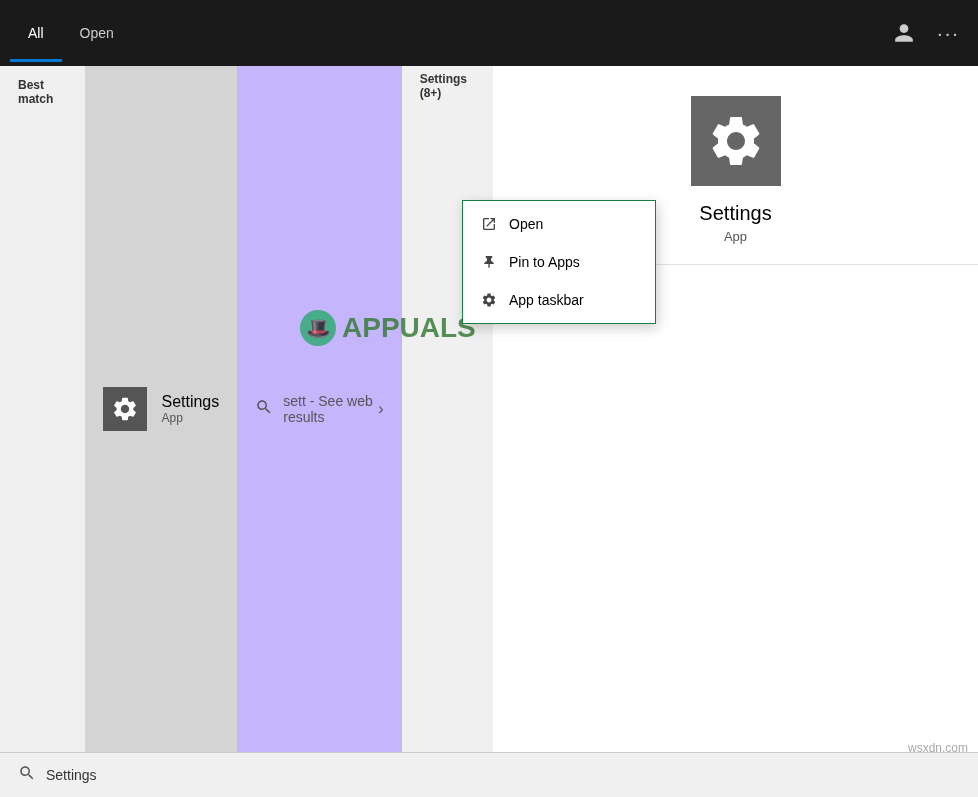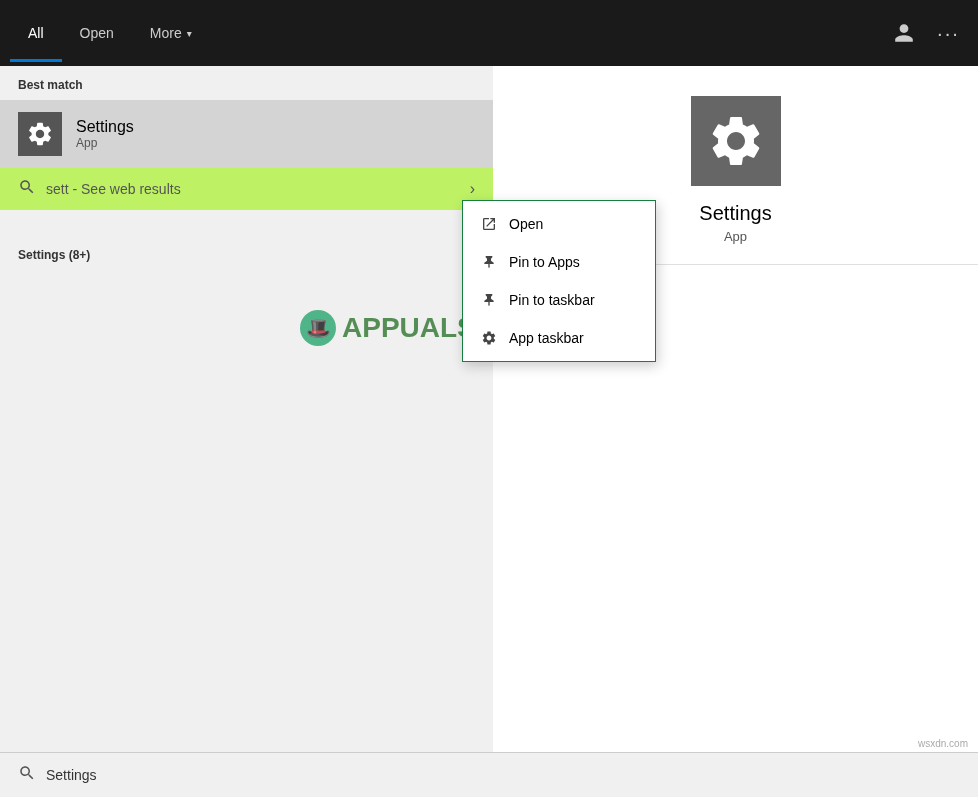--- a/index.html
+++ b/index.html
@@ -74,21 +74,21 @@
       display: flex;
       height: 686px;
       background: #f0f0f0;
     }
 
     
     .left-panel {
       width: 493px;
       background: #f0f0f0;
       display: flex;
-      flex-direction: column;
+      flex-direction: row;
     }
 
     .section-label {
       font-size: 12px;
       font-weight: 600;
       color: #333;
       padding: 12px 18px 8px 18px;
       text-transform: none;
     }
 
@@ -129,21 +129,21 @@
       font-size: 12px;
       color: #555;
     }
 
     
     .web-search-row {
       display: flex;
       align-items: center;
       padding: 10px 18px;
       cursor: pointer;
-      background: #bef264;
+      background: #c4b5fd;
     }
     .web-search-icon {
       font-size: 16px;
       color: #555;
       margin-right: 10px;
     }
     .web-search-text {
       font-size: 14px;
       color: #000;
       flex: 1;
@@ -154,21 +154,20 @@
     .web-search-arrow {
       color: #555;
       font-size: 16px;
     }
 
     .settings-section-label {
       font-size: 12px;
       font-weight: 600;
       color: #333;
       padding: 6px 18px;
-      margin-top: 32px;
     }
 
     
     .right-panel {
       flex: 1;
       background: #ffffff;
       display: flex;
       flex-direction: column;
       align-items: center;
       padding-top: 30px;
@@ -259,23 +258,23 @@
       margin-right: 10px;
     }
     .taskbar-search-text {
       font-size: 14px;
       color: #333;
     }
 
     
     .watermark {
       position: absolute;
-      bottom: 48px;
+      bottom: 42px;
       right: 10px;
-      font-size: 10px;
+      font-size: 12px;
       color: #aaa;
     }
 
     
     .appuals-overlay {
       position: absolute;
       left: 300px;
       top: 310px;
       z-index: 50;
       opacity: 0.85;
@@ -292,24 +291,20 @@
 </head>
 <body>
 
 <div class="top-nav">
   <div class="nav-tabs">
     <div class="nav-tab active">
       <span>All</span>
     </div>
     <div class="nav-tab">
       <span>Open</span>
-    </div>
-    <div class="nav-tab">
-      <span>More</span>
-      <span class="dropdown-arrow">▾</span>
     </div>
   </div>
   <div class="nav-actions">
     <div class="nav-action-btn">
       <svg width="22" height="22" viewBox="0 0 24 24" fill="#ccc">
         <path d="M12 12c2.7 0 4.8-2.1 4.8-4.8S14.7 2.4 12 2.4 7.2 4.5 7.2 7.2 9.3 12 12 12zm0 2.4c-3.2 0-9.6 1.6-9.6 4.8v2.4h19.2v-2.4c0-3.2-6.4-4.8-9.6-4.8z"></path>
       </svg>
     </div>
     <div class="nav-action-btn">
       <span style="color:#ccc;font-size:20px;letter-spacing:1px;">···</span>
@@ -378,28 +373,20 @@
     <div class="context-menu-item-icon">
       <svg width="16" height="16" viewBox="0 0 24 24" fill="#444">
         <path d="M17 3H7v2l2 2v3l-4 3v2h6v5l1 1 1-1v-5h6v-2l-4-3V7l2-2V3z"></path>
       </svg>
     </div>
     <span>Pin to Apps</span>
   </div>
   <div class="context-menu-item">
     <div class="context-menu-item-icon">
       <svg width="16" height="16" viewBox="0 0 24 24" fill="#444">
-        <path d="M17 3H7v2l2 2v3l-4 3v2h6v5l1 1 1-1v-5h6v-2l-4-3V7l2-2V3z"></path>
-      </svg>
-    </div>
-    <span>Pin to taskbar</span>
-  </div>
-  <div class="context-menu-item">
-    <div class="context-menu-item-icon">
-      <svg width="16" height="16" viewBox="0 0 24 24" fill="#444">
         <path d="M19.14,12.94c0.04-0.3,0.06-0.61,0.06-0.94c0-0.32-0.02-0.64-0.07-0.94l2.03-1.58c0.18-0.14,0.23-0.41,0.12-0.61 l-1.92-3.32c-0.12-0.22-0.37-0.29-0.59-0.22l-2.39,0.96c-0.5-0.38-1.03-0.7-1.62-0.94L14.4,2.81c-0.04-0.24-0.24-0.41-0.48-0.41 h-3.84c-0.24,0-0.43,0.17-0.47,0.41L9.25,5.35C8.66,5.59,8.12,5.92,7.63,6.29L5.24,5.33c-0.22-0.08-0.47,0-0.59,0.22L2.74,8.87 C2.62,9.08,2.66,9.34,2.86,9.48l2.03,1.58C4.84,11.36,4.8,11.69,4.8,12s0.02,0.64,0.07,0.94l-2.03,1.58 c-0.18,0.14-0.23,0.41-0.12,0.61l1.92,3.32c0.12,0.22,0.37,0.29,0.59,0.22l2.39-0.96c0.5,0.38,1.03,0.7,1.62,0.94l0.36,2.54 c0.05,0.24,0.24,0.41,0.48,0.41h3.84c0.24,0,0.44-0.17,0.47-0.41l0.36-2.54c0.59-0.24,1.13-0.56,1.62-0.94l2.39,0.96 c0.22,0.08,0.47,0,0.59-0.22l1.92-3.32c0.12-0.22,0.07-0.47-0.12-0.61L19.14,12.94z M12,15.6c-1.98,0-3.6-1.62-3.6-3.6 s1.62-3.6,3.6-3.6s3.6,1.62,3.6,3.6S13.98,15.6,12,15.6z"></path>
       </svg>
     </div>
     <span>App taskbar</span>
   </div>
 </div>
 
 <div class="appuals-overlay">
   <div class="appuals-logo">
     <span style="display:inline-block;background:#3a7;border-radius:50%;width:36px;height:36px;margin-right:6px;text-align:center;line-height:36px;font-size:20px;color:white;">🎩</span>

